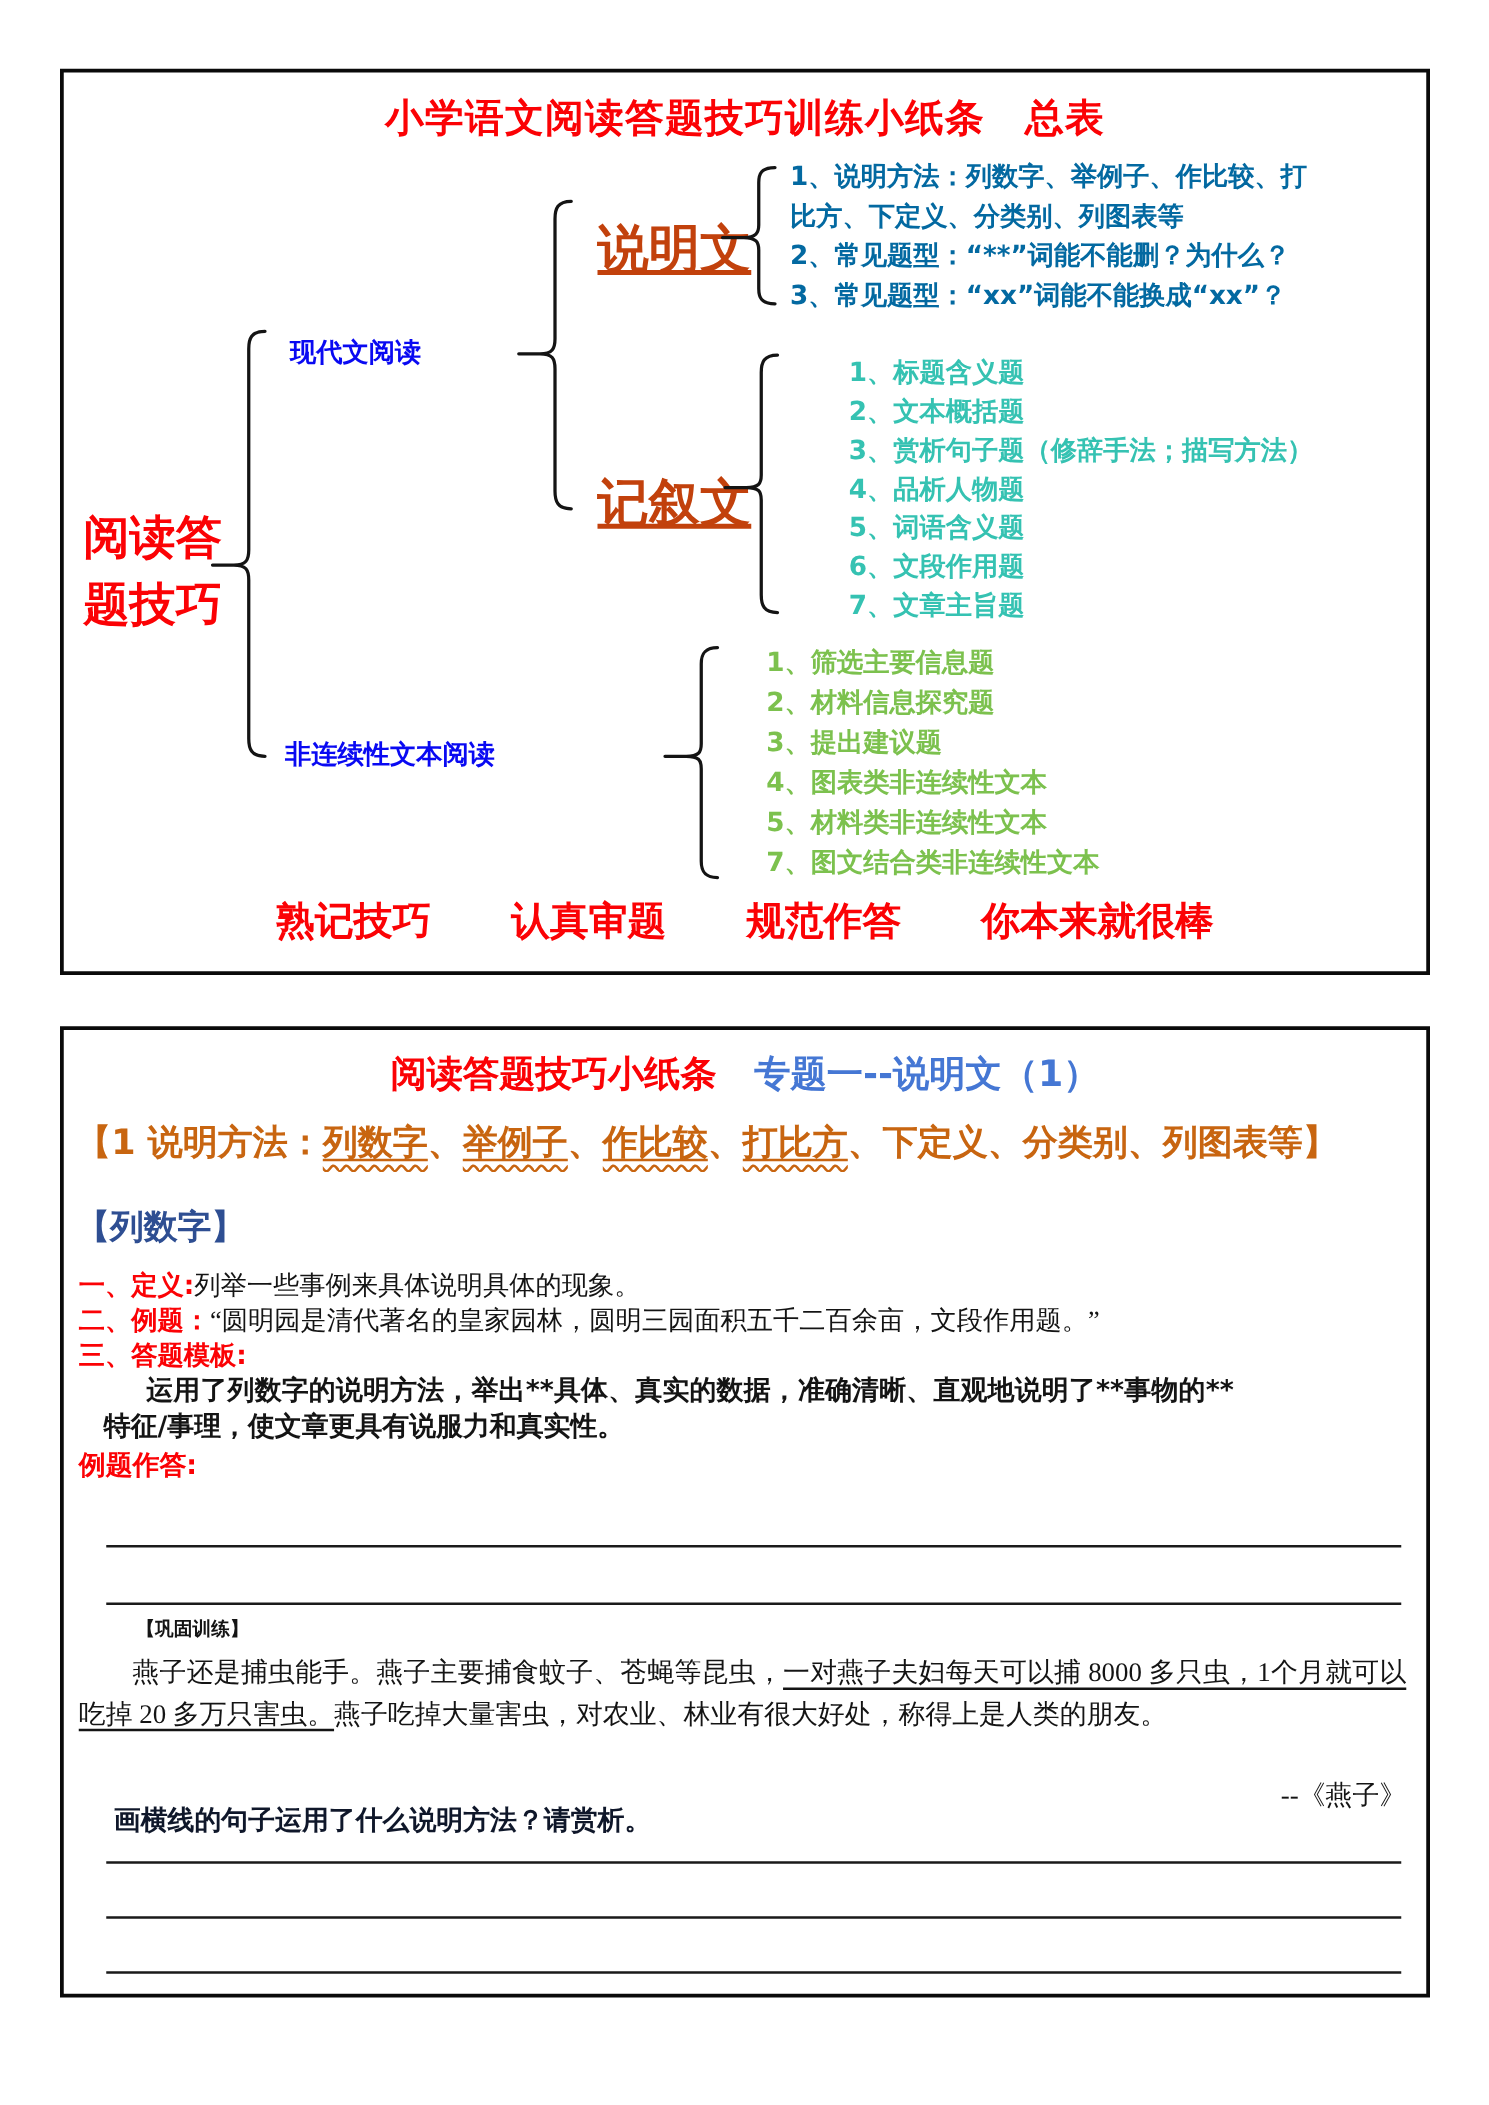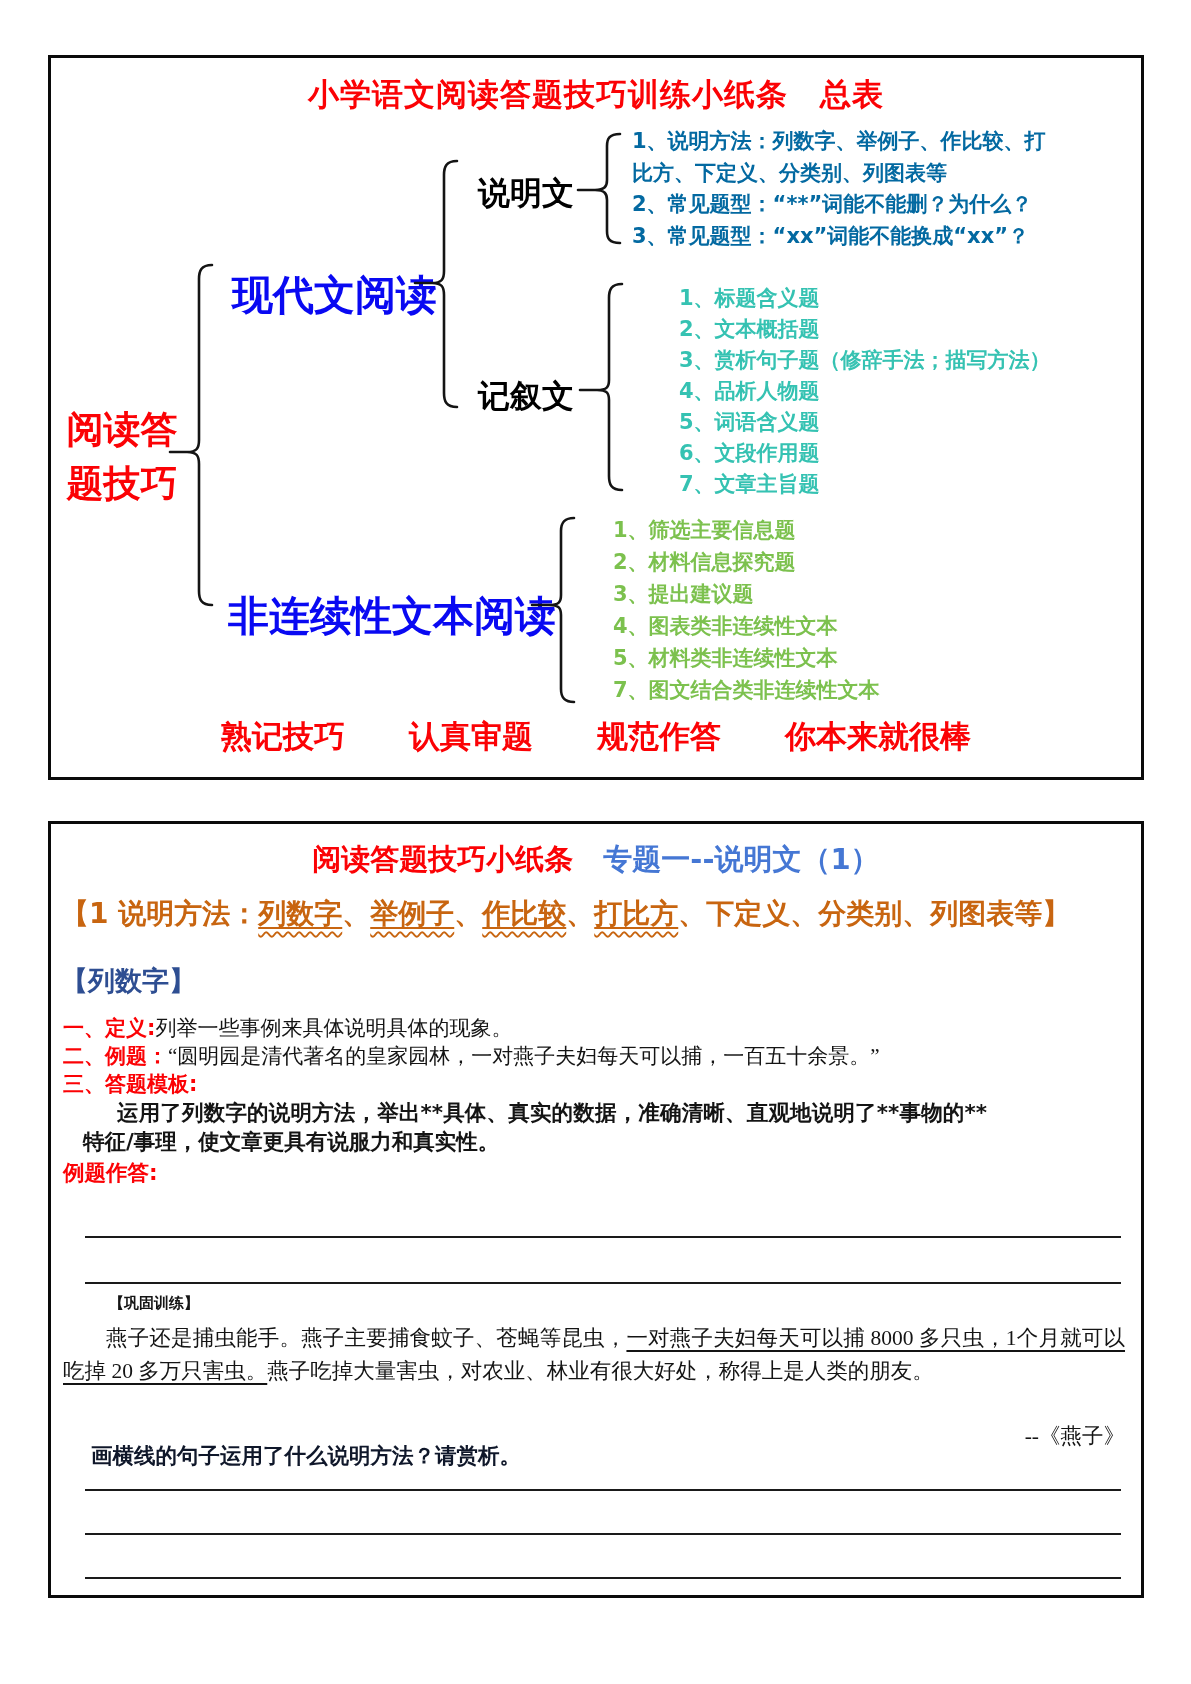--- a/index.html
+++ b/index.html
@@ -8,22 +8,22 @@
     font-family:"DejaVu Sans","Liberation Sans",sans-serif;
     color:#111;
   }
   .panel{position:absolute;background:#fff;border:3px solid #0a0a0a;}
   #panel1{left:48px;top:55px;width:1090px;height:719px;}
   #panel2{left:48px;top:821px;width:1090px;height:771px;}
   .abs{position:absolute;}
   
   .p1-title{left:0;top:16px;width:100%;text-align:center;font-size:31px;font-weight:bold;color:#fb0205;letter-spacing:1px;}
   .root-label{left:8px;top:345px;width:126px;text-align:center;font-size:37px;font-weight:bold;color:#fb0205;line-height:54px;}
-  .node-blue{font-size:41px;font-weight:bold;color:#0909f2;white-space:nowrap;}
-  .node-orange{font-size:32px;font-weight:bold;color:#000000;white-space:nowrap;}
+  .node-blue{font-size:21px;font-weight:bold;color:#0909f2;white-space:nowrap;}
+  .node-orange{font-size:41px;font-weight:bold;color:#c2410c;white-space:nowrap;text-decoration:underline;}
   .brace{overflow:visible;}
   .brace path{stroke:#141414;stroke-width:2.6;fill:none;stroke-linecap:round;}
   .leaf-list{line-height:31px;font-size:21px;font-weight:bold;}
   .leaf-list.pink{color:#0369a1;width:416px;line-height:31.5px;}
   .leaf-list.teal{color:#35c2b2;width:430px;}
   .leaf-list.green{color:#7cc14e;width:440px;line-height:32px;}
   .p1-footer{left:0;top:658px;width:100%;display:flex;justify-content:center;gap:64px;
     font-size:31px;font-weight:bold;color:#fb0205;}
   
   .p2-title{left:0;top:16px;width:100%;text-align:center;font-size:29px;font-weight:bold;white-space:nowrap;}
@@ -130,21 +130,21 @@
     <span>【1 说明方法：</span><span class="u-solid"><span class="u-wavy">列数字</span></span><span>、</span><span class="u-solid"><span class="u-wavy">举例子</span></span><span>、</span><span class="u-solid"><span class="u-wavy">作比较</span></span><span>、</span><span class="u-solid"><span class="u-wavy">打比方</span></span><span>、下定义、分类别、列图表等】</span>
   </div>
 
   <div class="abs h-blue">【列数字】</div>
 
   <div class="abs numline" style="top:190px;">
     <span class="red-b">一、定义:</span><span class="serif">列举一些事例来具体说明具体的现象。</span>
   </div>
 
   <div class="abs numline" style="top:218px;">
-    <span class="red-b">二、例题：</span><span class="serif">“圆明园是清代著名的皇家园林，一对燕子夫妇每天可以捕，一百五十余景。”</span>
+    <span class="red-b">二、例题：</span><span class="serif">“圆明园是清代著名的皇家园林，圆明三园面积五千二百余亩，文段作用题。”</span>
   </div>
 
   <div class="abs numline" style="top:246px;">
     <span class="red-b">三、答题模板:</span>
   </div>
 
   <div class="abs tpl-par">运用了列数字的说明方法，举出**具体、真实的数据，准确清晰、直观地说明了**事物的**特征/事理，使文章更具有说服力和真实性。</div>
 
   <div class="abs numline answer-label">
     <span class="red-b">例题作答:</span>

